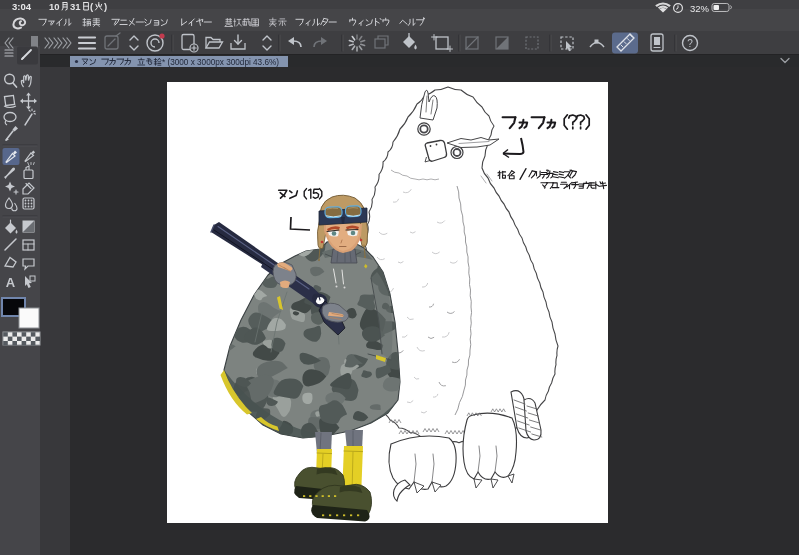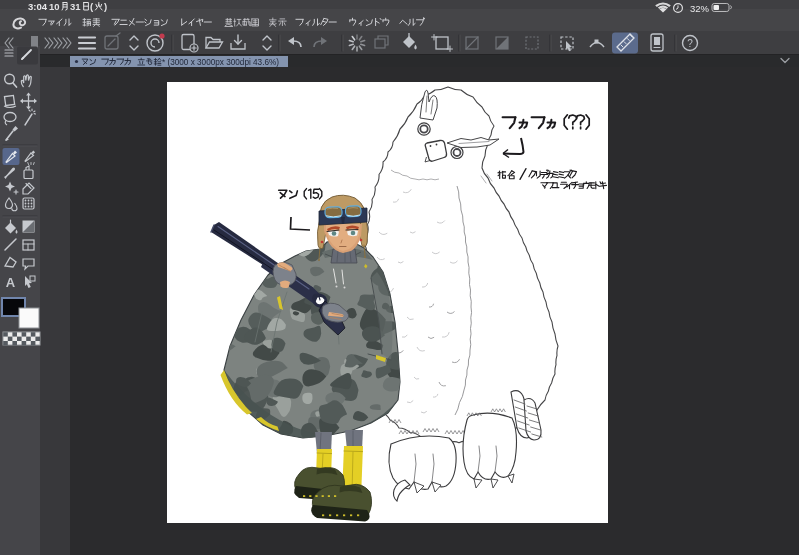--- a/index.html
+++ b/index.html
@@ -5,21 +5,21 @@
   html,body{margin:0;padding:0;}
   body{width:799px;height:555px;overflow:hidden;background:#2b2b2d;font-family:"Liberation Sans",sans-serif;}
   .abs{position:absolute;}
   #root{position:relative;width:799px;height:555px;}
 </style>
 </head>
 <body>
 <div id="root">
   <div class="abs" style="left:0;top:0;width:799px;height:31px;background:#454548;"></div>
   <div class="abs" style="left:0;top:0;width:799px;height:9px;background:#3f3f42;"></div>
-  <div class="abs" style="left:28px;top:1px;color:#e8e8ea;font-size:9.5px;font-weight:bold;">3:04</div>
+  <div class="abs" style="left:12px;top:1px;color:#e8e8ea;font-size:9.5px;font-weight:bold;">3:04</div>
   <svg class="abs" style="left:650px;top:1px;" width="145" height="12" viewBox="0 0 145 12">
     <g fill="#e0e0e2">
       <path d="M13 11.5 L9.5 8.2 Q13 5.8 16.5 8.2 Z"></path>
       <path d="M7.8 6.5 Q13 2.6 18.2 6.5 L16.6 8.1 Q13 5.4 9.4 8.1 Z" opacity="0.95"></path>
       <path d="M5.2 4.2 Q13 -1.4 20.8 4.2 L19.2 5.9 Q13 1.2 6.8 5.9 Z" opacity="0.95"></path>
     </g>
     <circle cx="28" cy="7" r="4.4" fill="none" stroke="#e0e0e2" stroke-width="1.2"></circle>
     <path d="M28 4.4 L28 7 L26 8.4" fill="none" stroke="#e0e0e2" stroke-width="1"></path>
     <text x="40" y="10.5" font-size="9.5" fill="#e8e8ea" font-family="Liberation Sans, sans-serif">32%</text>
     <rect x="62" y="2.5" width="17" height="8" rx="2.2" fill="none" stroke="#b9b9bb" stroke-width="1"></rect>

